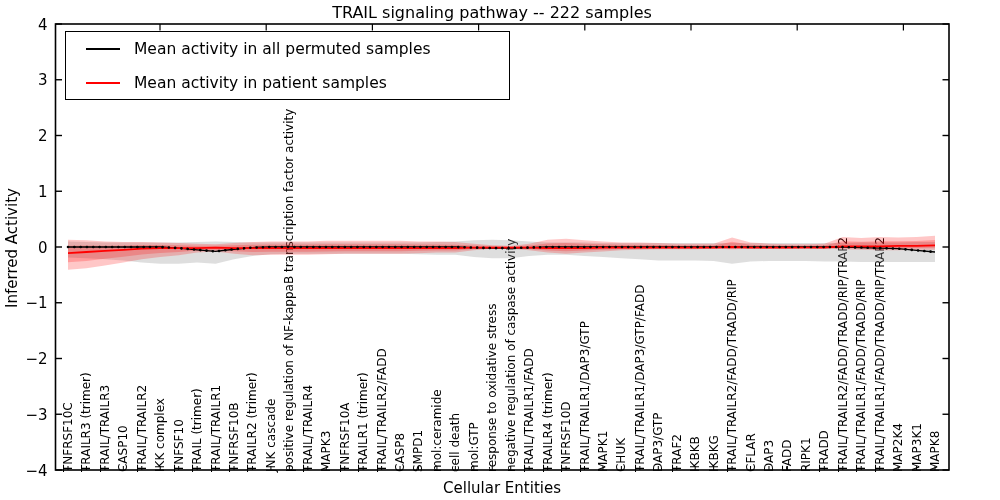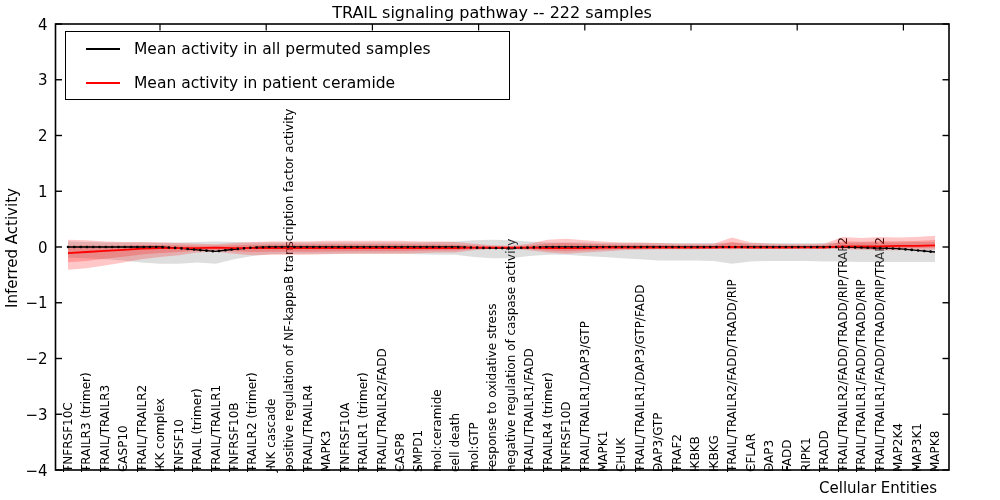--- a/index.html
+++ b/index.html
@@ -3,21 +3,21 @@
 <meta charset="utf-8">
 <style>
   html,body{margin:0;padding:0;background:#ffffff;}
   .chart{position:relative;width:1000px;height:500px;background:#ffffff;
          font-family:"DejaVu Sans", sans-serif;overflow:hidden;}
   .chart svg{position:absolute;left:0;top:0;z-index:1;}
   .chart-title{position:absolute;left:45px;top:3px;width:894px;text-align:center;
        font-size:16px;color:#000;z-index:2;}
   .y-axis-label{position:absolute;left:-58px;top:239px;width:140px;text-align:center;
        font-size:15px;color:#000;transform:rotate(-90deg);z-index:2;}
-  .x-axis-label{position:absolute;left:43px;top:479px;width:894px;text-align:right;
+  .x-axis-label{position:absolute;left:55px;top:479px;width:894px;text-align:center;
        font-size:15px;color:#000;z-index:2;}
   .legend{position:absolute;left:65px;top:31px;width:443px;height:67px;
        background:#ffffff;border:1.6px solid #000;z-index:3;
        display:flex;flex-direction:column;justify-content:center;gap:16px;}
   .legend-row{display:flex;align-items:center;padding-left:20px;}
   .legend-line{display:inline-block;width:34px;height:0;border-top:2px solid #000;margin-right:14px;}
   .legend-label{font-size:15.5px;color:#000;}
 </style>
 </head>
 <body>
@@ -170,16 +170,16 @@
 
   <div class="x-axis-label">Cellular Entities</div>
 
   <div class="legend">
     <div class="legend-row">
       <span class="legend-line" style="border-top-color:#000000"></span>
       <span class="legend-label">Mean activity in all permuted samples</span>
     </div>
     <div class="legend-row">
       <span class="legend-line" style="border-top-color:#ff0000"></span>
-      <span class="legend-label">Mean activity in patient ceramide</span>
+      <span class="legend-label">Mean activity in patient samples</span>
     </div>
   </div>
 </div>
 
 </body></html>

